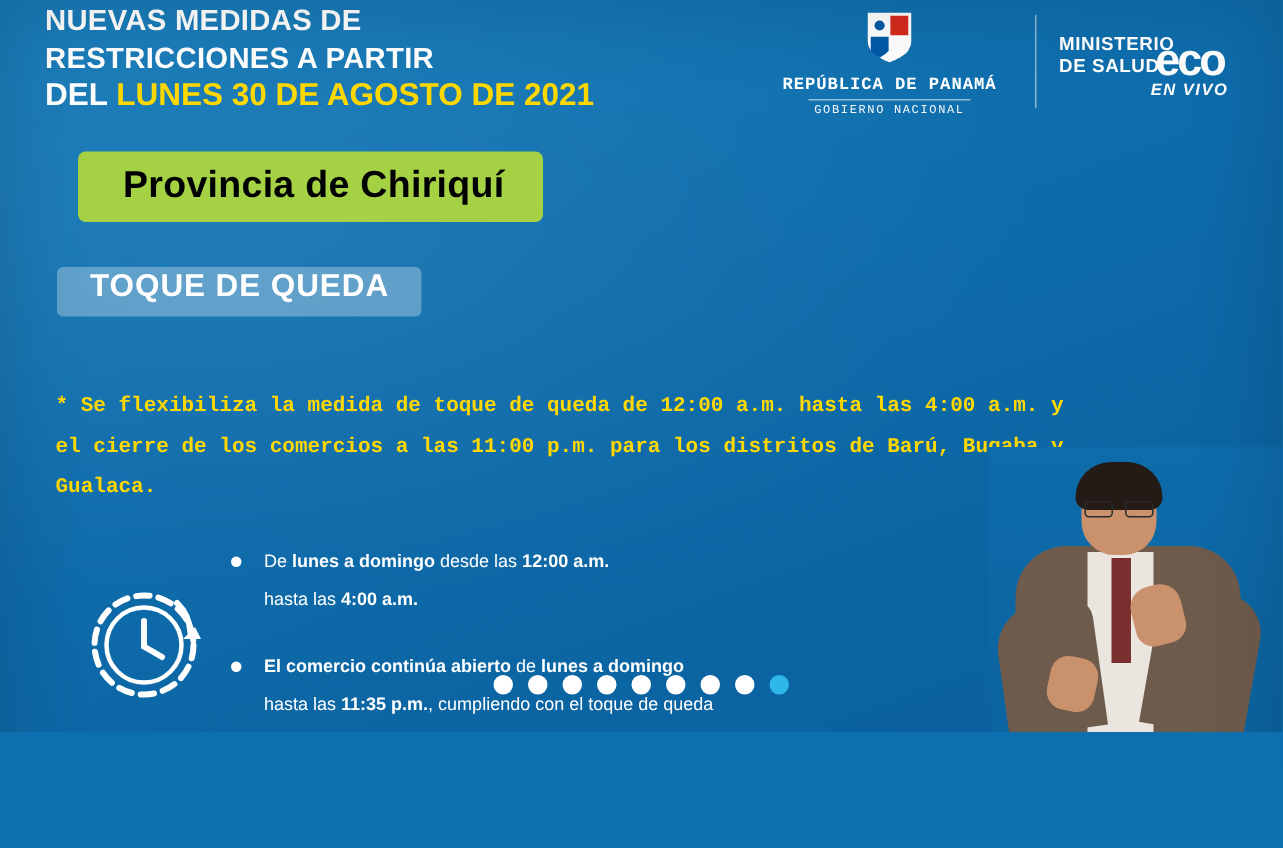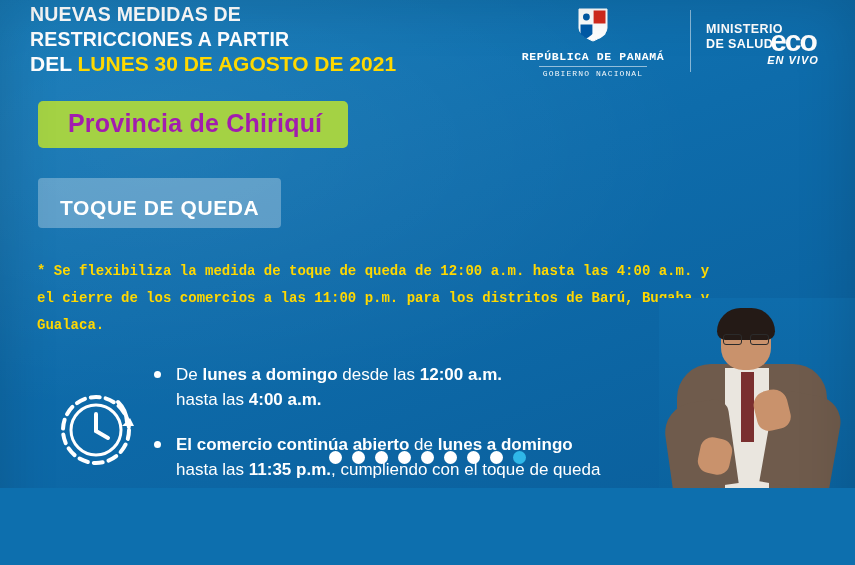--- a/index.html
+++ b/index.html
@@ -58,51 +58,51 @@
 
   .minsa { position: absolute; left: 706px; top: 22px; color: #fff; font-size: 12.5px; font-weight: bold; line-height: 15px; letter-spacing: .4px; text-transform: uppercase; }
 
   
   .live { position: absolute; right: 14px; top: 26px; text-align: center; width: 96px; }
   .live .mark { font-size: 30px; font-weight: bold; color: #fff; letter-spacing: -2px; line-height: 30px; }
   .live .envivo { font-size: 11px; font-weight: bold; color: #fff; letter-spacing: 1px; font-style: italic; text-transform: uppercase; margin-top: -2px; }
 
   
   .province {
-    position: absolute; left: 38px; top: 101px;
+    position: absolute; left: 52px; top: 101px;
     background: #a4d244;
-    color: #a21caf;
+    color: #000000;
     font-size: 25px; font-weight: bold;
     padding: 8px 26px 10px 30px;
     border-radius: 5px;
     letter-spacing: .2px;
   }
 
   
   .section-pill {
     position: absolute; left: 38px; top: 178px;
     background: rgba(255,255,255,.30);
     color: #ffffff;
     font-size: 21px; font-weight: bold;
-    padding: 18px 22px 8px 22px;
+    padding: 1px 22px 8px 22px;
     border-radius: 4px;
     letter-spacing: .6px;
     text-transform: uppercase;
   }
 
   
   .lead {
     position: absolute; left: 37px; top: 258px; width: 690px;
     color: #ffd800;
     font-size: 14px; font-weight: bold; line-height: 27px; font-family: Liberation Mono, monospace;
   }
 
   
   .bullets { position: absolute; left: 150px; top: 362px; width: 640px; color: #ffffff; }
-  .bullet { position: relative; padding-left: 26px; margin-bottom: 20px; font-size: 17px; line-height: 25px; }
+  .bullet { position: relative; padding-left: 26px; margin-bottom: 20px; font-size: 12px; line-height: 25px; }
   .bullet .dot {
     position: absolute; left: 4px; top: 9px;
     width: 7px; height: 7px; border-radius: 50%; background: #ffffff;
   }
   .b { font-weight: bold; }
   .n { font-weight: normal; }
 
   
   .clock { position: absolute; left: 48px; top: 382px; width: 96px; height: 96px; }
 

